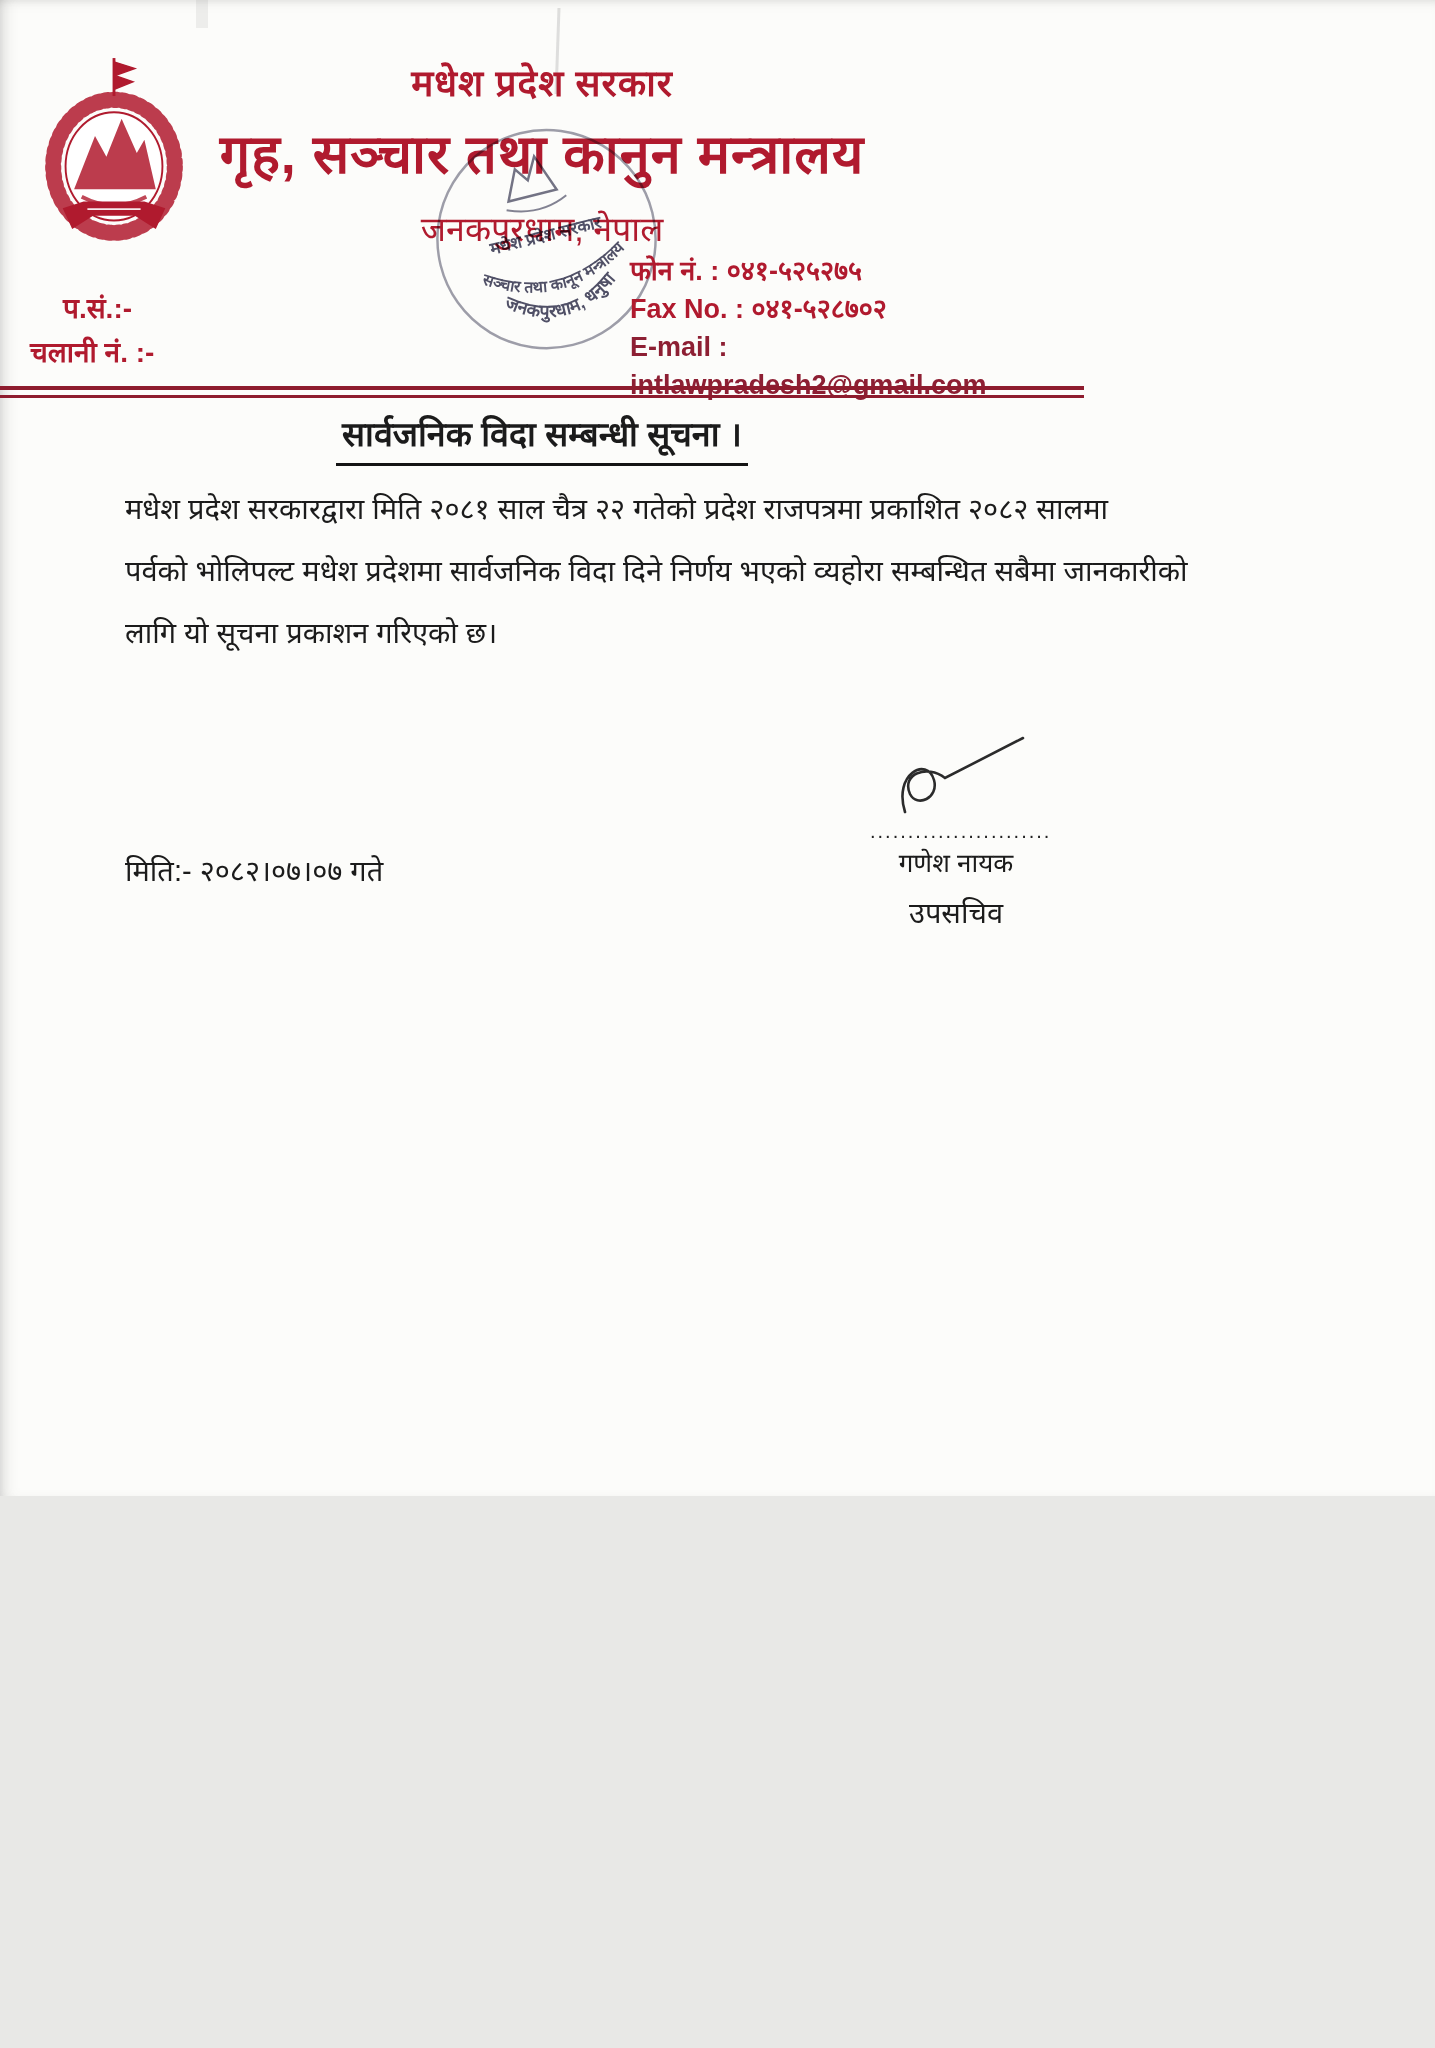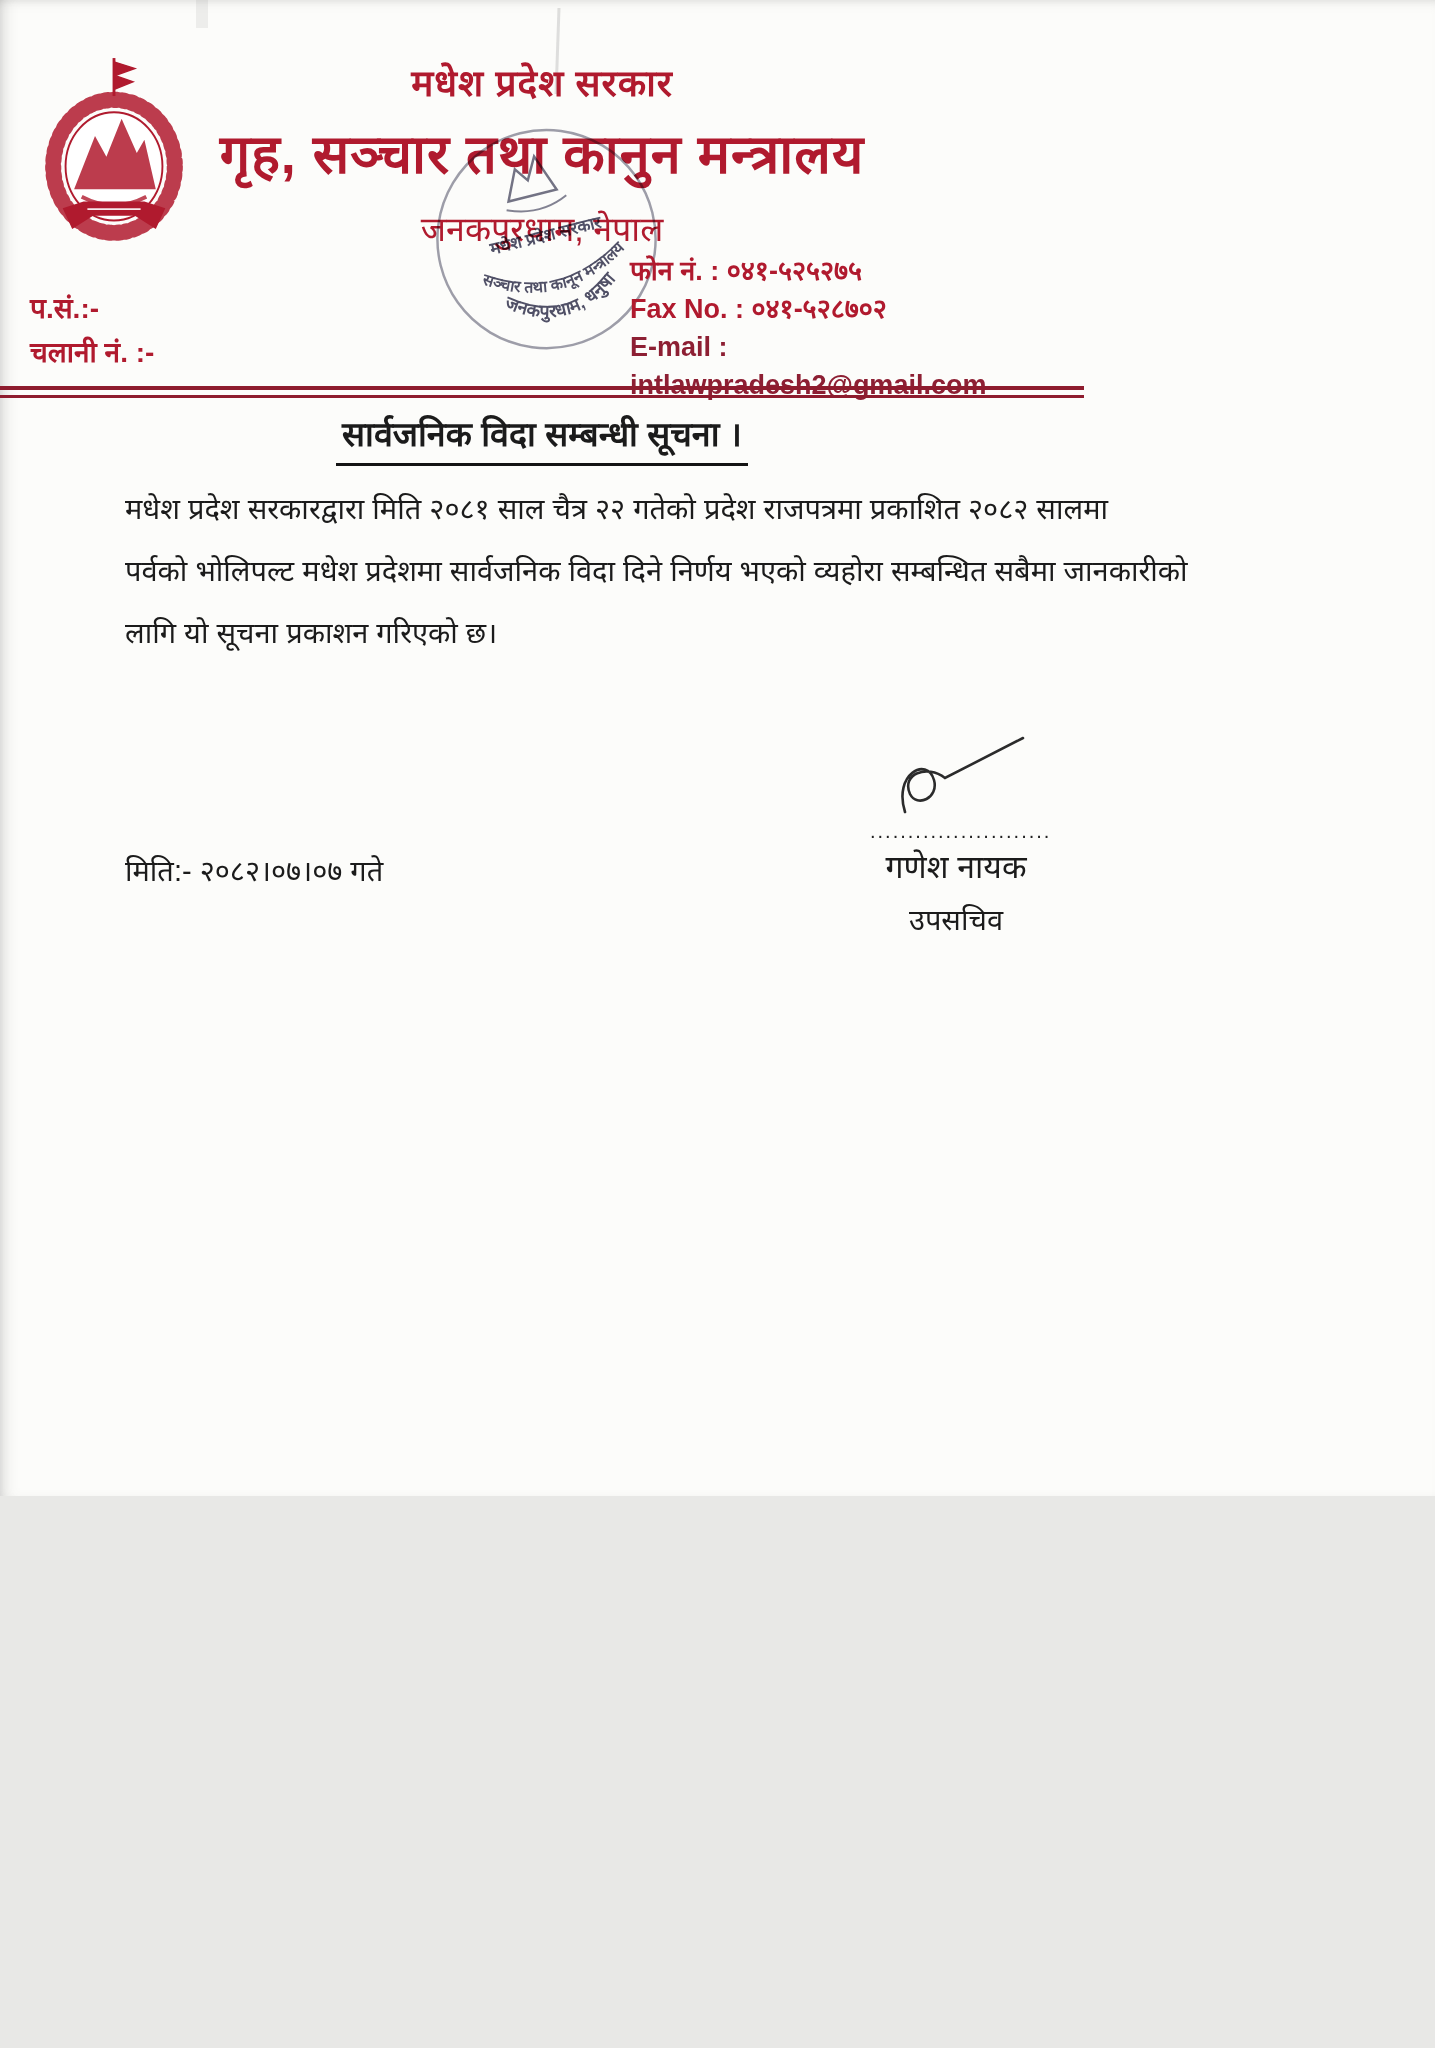--- a/index.html
+++ b/index.html
@@ -17,35 +17,35 @@
   
   .emblem{position:absolute;left:38px;top:52px;width:152px;height:204px;}
   .head-center{position:absolute;left:168px;top:56px;width:748px;text-align:center;color:#b01a2e;}
   .gov-line{font-size:37px;font-weight:700;letter-spacing:1px;}
   .ministry-line{font-size:54px;font-weight:800;margin-top:8px;letter-spacing:1px;}
   .place-line{font-size:34px;font-weight:400;margin-top:16px;}
   .stamp{position:absolute;left:428px;top:122px;width:238px;height:238px;transform:rotate(-14deg);opacity:.82;mix-blend-mode:multiply;}
   .contacts{position:absolute;top:252px;left:630px;width:410px;text-align:left;color:#b01a2e;font-weight:700;font-size:27px;line-height:38px;}
   .contact-email{color:#8d1f33;}
   .ref{position:absolute;left:30px;color:#b01a2e;font-weight:700;font-size:28px;}
-  .ref-no{top:288px;}
+  .ref-no{top:288px;margin-left:33px;}
   .dispatch-no{top:332px;}
   .double-rule{position:absolute;top:386px;left:0;width:1084px;height:5px;border-top:4px solid #8e1c2e;border-bottom:3px solid #8e1c2e;}
   
   .title-wrap{position:absolute;top:410px;left:0;width:1084px;text-align:center;}
   .title-text{display:inline-block;font-size:34px;font-weight:700;border-bottom:3px solid #141414;padding:0 6px 7px 6px;}
   .body-text{position:absolute;left:125px;top:478px;width:897px;font-size:29px;}
   .body-line{line-height:62px;text-align:justify;text-align-last:justify;white-space:nowrap;}
   .body-line.last{text-align-last:left;}
   .date-line{position:absolute;left:125px;top:850px;font-size:29px;}
   
   .sig-block{position:absolute;left:870px;top:728px;width:172px;text-align:center;}
   .sig-svg{display:block;margin:0 auto;}
   .sig-dots{font-size:20px;letter-spacing:2px;line-height:14px;color:#222;}
-  .sig-name{font-size:32px;margin-top:6px;}
+  .sig-name{font-size:26px;margin-top:6px;}
   .sig-title{font-size:29px;margin-top:12px;}
 </style>
 </head>
 <body>
 
 <div class="page">
 
   <div class="scan-streak" style="left:556px;top:8px;width:3px;height:86px;transform:rotate(2deg);"></div>
   <div class="scan-streak" style="left:196px;top:0;width:12px;height:28px;opacity:.5;"></div>
 

